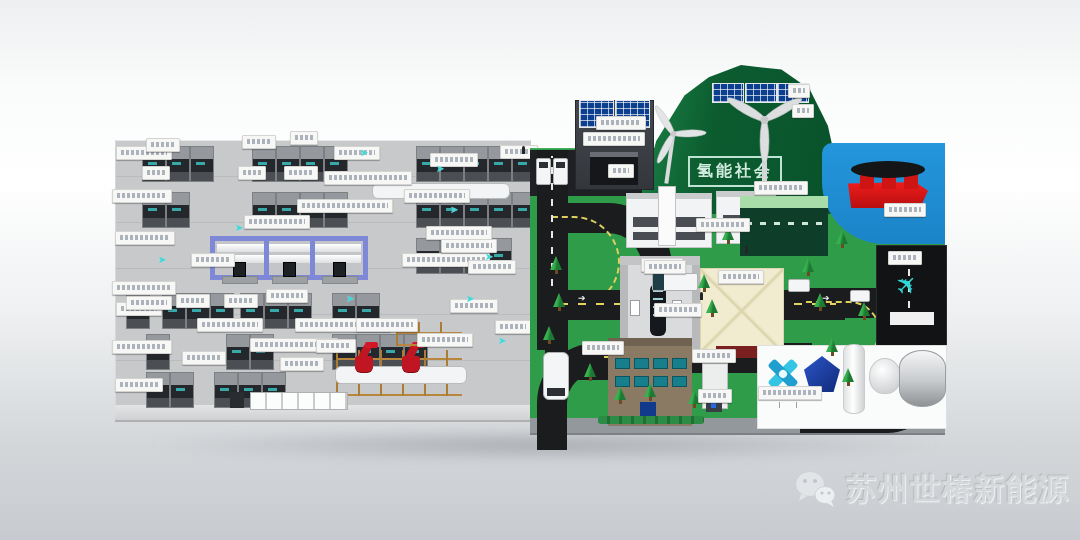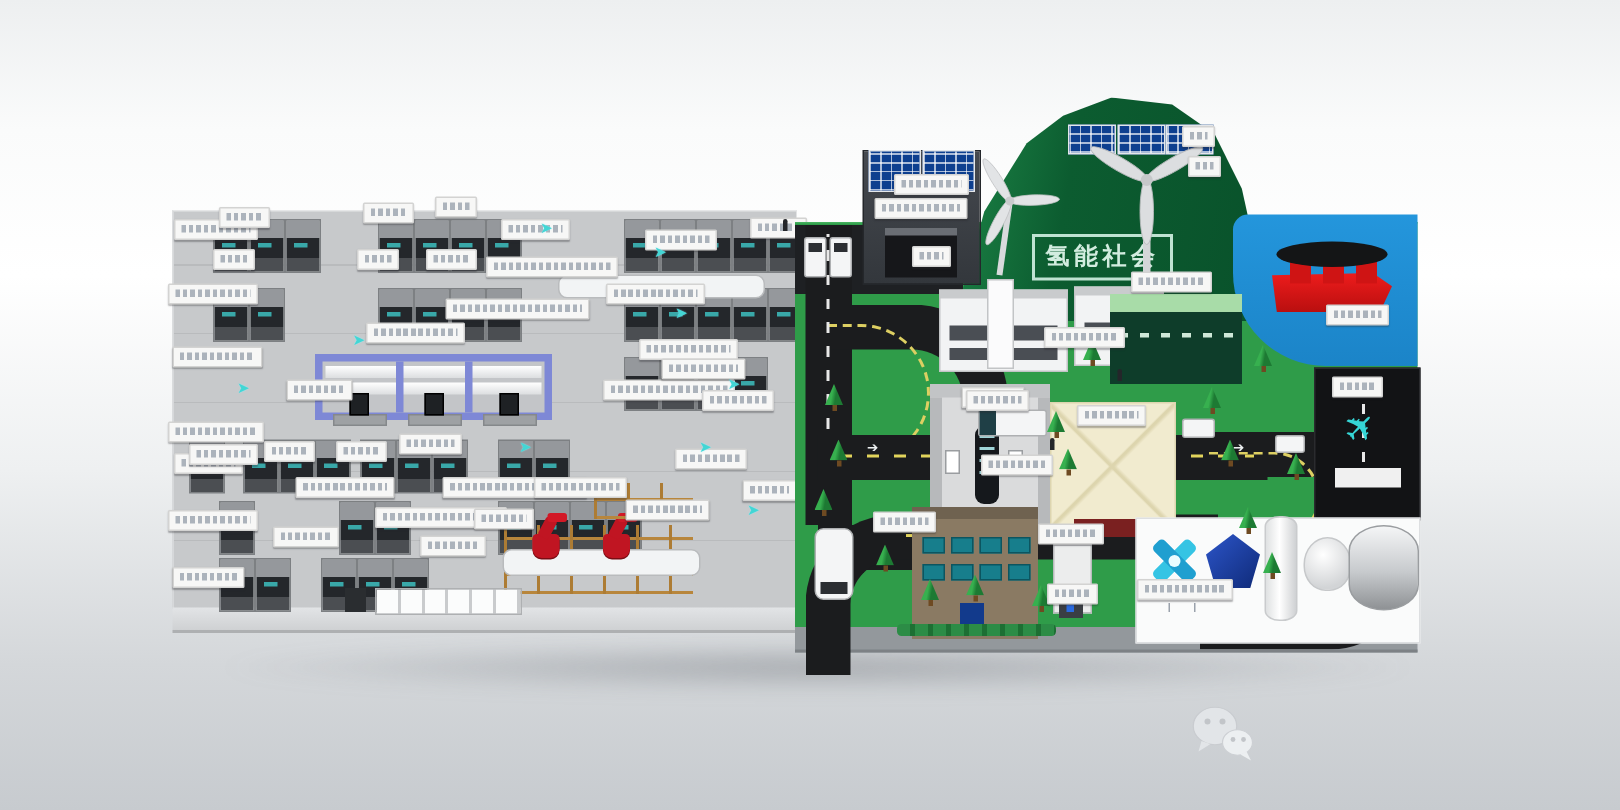--- a/index.html
+++ b/index.html
@@ -424,15 +424,16 @@
     <svg width="46" height="42">
       <ellipse cx="18" cy="16" rx="14.5" ry="12.5" fill="#e2e5e8" stroke="#c9ccd0" stroke-width="0.8"></ellipse>
       <polygon points="9,26 7,33 15,28" fill="#e2e5e8"></polygon>
       <circle cx="13" cy="13" r="2" fill="#c2c5c9"></circle>
       <circle cx="23" cy="13" r="2" fill="#c2c5c9"></circle>
       <ellipse cx="33" cy="27" rx="10" ry="8.5" fill="#eceff1" stroke="#cdd0d4" stroke-width="0.8"></ellipse>
       <polygon points="39,33 42,39 35,35" fill="#eceff1"></polygon>
       <circle cx="30" cy="25" r="1.6" fill="#c2c5c9"></circle>
       <circle cx="37" cy="25" r="1.6" fill="#c2c5c9"></circle>
     </svg>
+    <span class="wm-text">苏州世椿新能源</span>
   </div>
 
 </div>
 
 </body></html>

